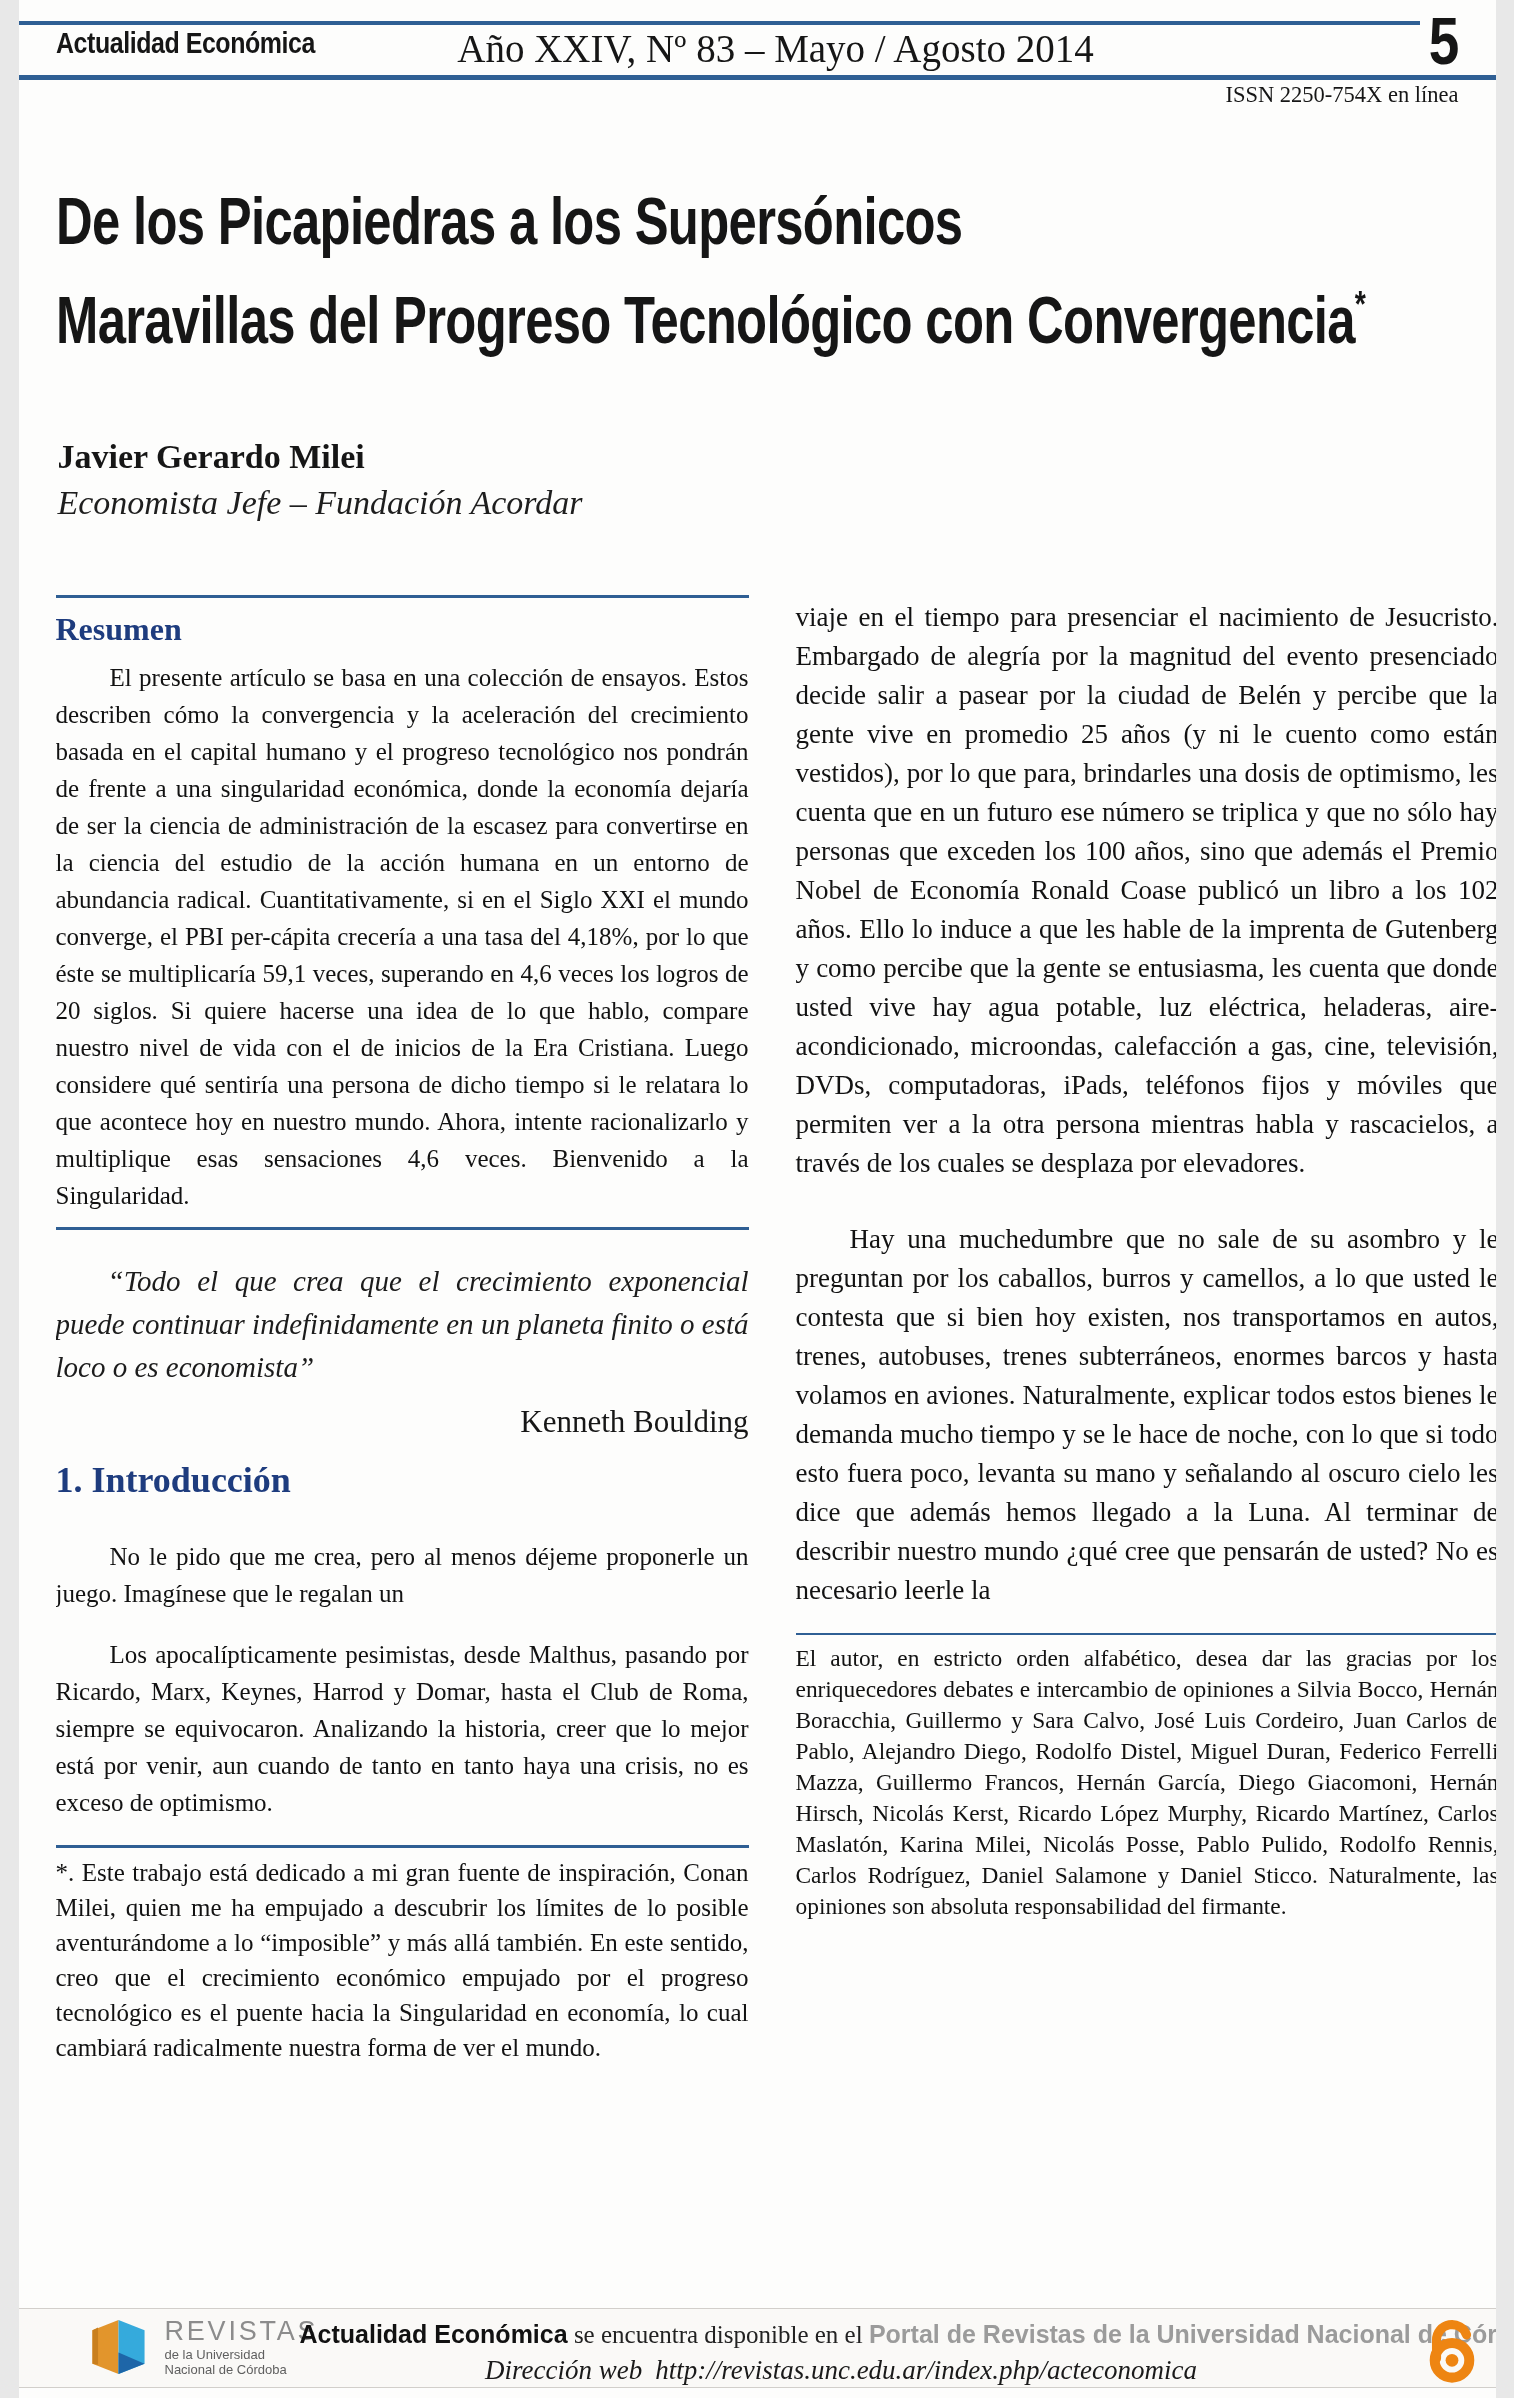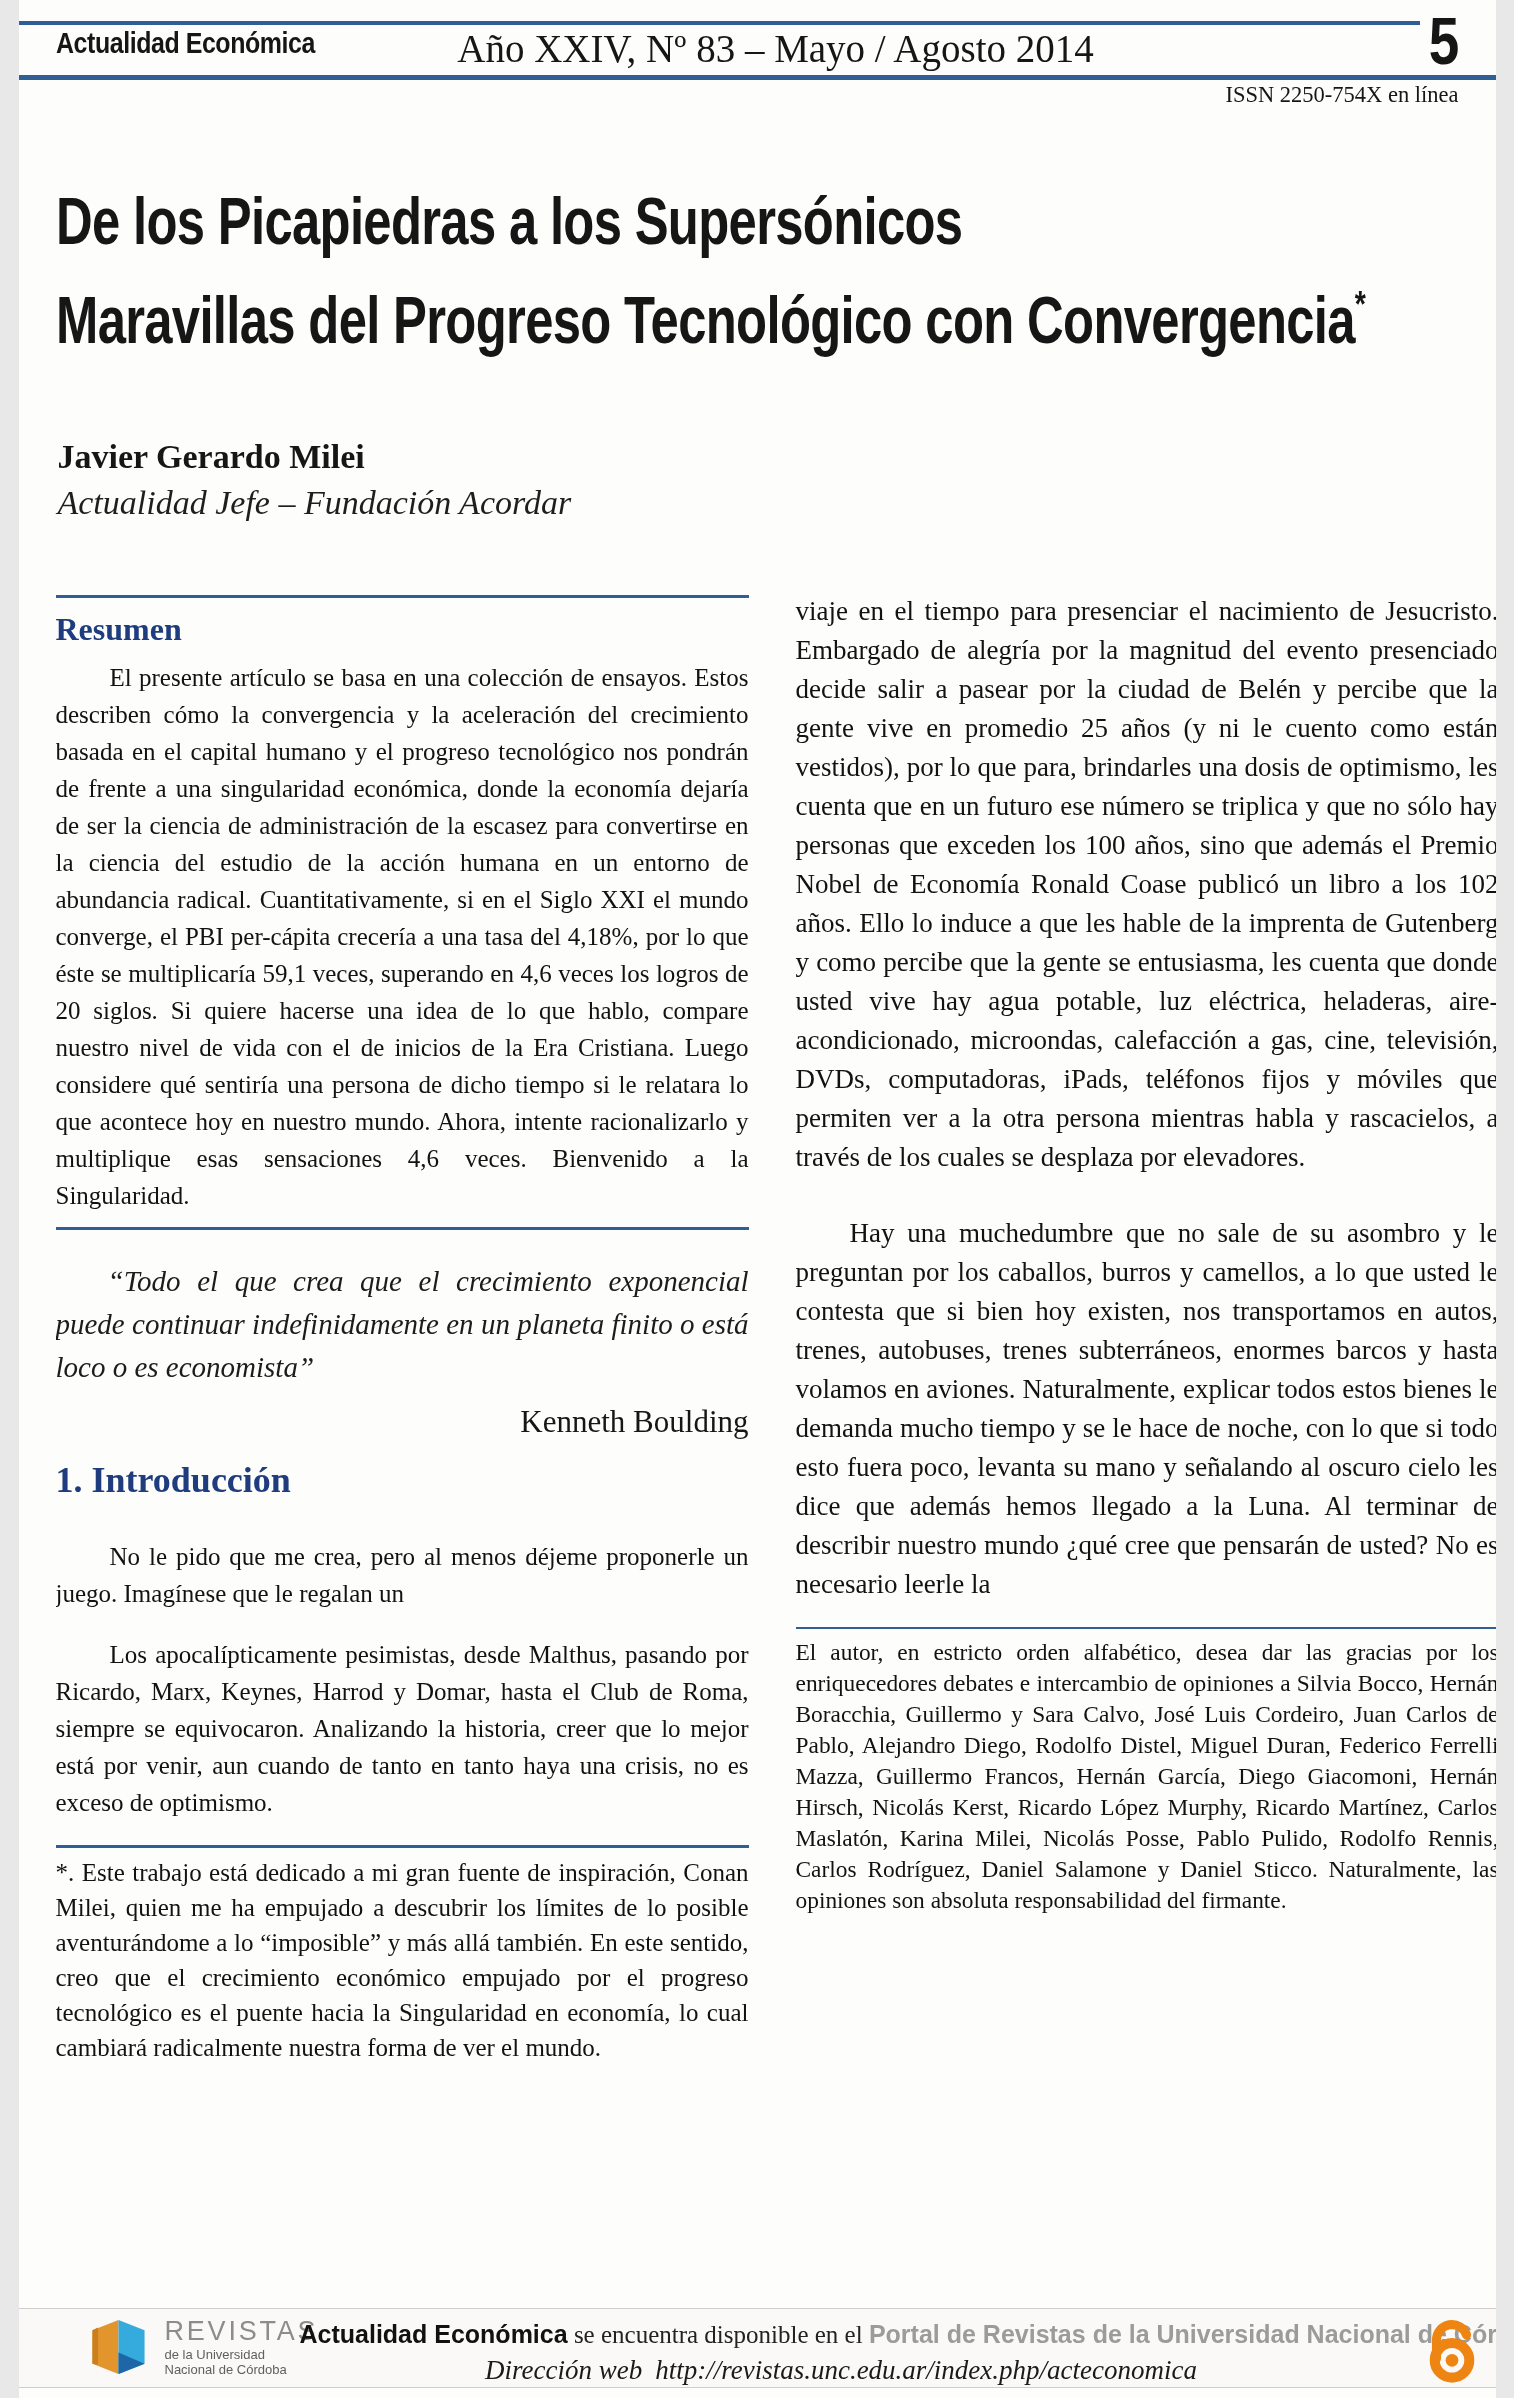--- a/index.html
+++ b/index.html
@@ -64,21 +64,21 @@
   .quote-attribution { font-size:31px; text-align:right; margin-top:15px; }
   .intro-heading { font-size:36px; margin-top:19px; }
   .p1 { margin-top:24px; }
   .p2 { margin-top:37px; }
   .footnote-rule { margin-top:24px; }
   .footnote-text {
     font-size:25px; line-height:35px; text-align:justify; margin-top:7.5px;
     color:#121212; hyphens:auto;
   }
   .col-right .body-par { font-size:27px; line-height:39px; }
-  .cont-par { margin-top:6px; }
+  .cont-par { margin-top:12px; }
   .p2r { margin-top:37px; }
   .ack-rule { margin-top:22.5px; }
   .ack-text { font-size:23.4px; line-height:31px; }
   
   .footer {
     position:absolute; top:2308px; left:0; width:1514px; height:80px;
     background:#faf9f7; border-top:1.9px solid #d2cfcb; border-bottom:1.9px solid #d2cfcb;
   }
   .logo { position:absolute; left:66px; top:5.6px; display:flex; align-items:center; gap:13px; }
   .book-icon { width:67px; height:64px; }
@@ -110,21 +110,21 @@
     <div class="issn">ISSN 2250-754X en línea</div>
   </header>
 
   <section class="title-block">
     <div class="title-line">De los Picapiedras a los Supersónicos</div>
     <div class="title-line"><span>Maravillas del Progreso Tecnológico con Convergencia</span><sup class="title-sup">*</sup></div>
   </section>
 
   <section class="author-block">
     <div class="author-name">Javier Gerardo Milei</div>
-    <div class="author-affiliation">Actualidad Jefe – Fundación Acordar</div>
+    <div class="author-affiliation">Economista Jefe – Fundación Acordar</div>
   </section>
 
   <div class="columns">
 
     <div class="col-left">
       <div class="col-rule top-rule"></div>
       <h2 class="section-heading">Resumen</h2>
       <p class="body-par p-indent abstract-par">El presente artículo se basa en una colección de ensayos. Estos describen cómo la convergencia y la aceleración del crecimiento basada en el capital humano y el progreso tecnológico nos pondrán de frente a una singularidad económica, donde la economía dejaría de ser la ciencia de administración de la escasez para convertirse en la ciencia del estudio de la acción humana en un entorno de abundancia radical. Cuantitativamente, si en el Siglo XXI el mundo converge, el PBI per-cápita crecería a una tasa del 4,18%, por lo que éste se multiplicaría 59,1 veces, superando en 4,6 veces los logros de 20 siglos. Si quiere hacerse una idea de lo que hablo, compare nuestro nivel de vida con el de inicios de la Era Cristiana. Luego considere qué sentiría una persona de dicho tiempo si le relatara lo que acontece hoy en nuestro mundo. Ahora, intente racionalizarlo y multiplique esas sensaciones 4,6 veces. Bienvenido a la Singularidad.</p>
       <div class="col-rule mid-rule"></div>
       <p class="quote-text">“Todo el que crea que el crecimiento exponencial puede continuar indefinidamente en un planeta finito o está loco o es economista”</p>

